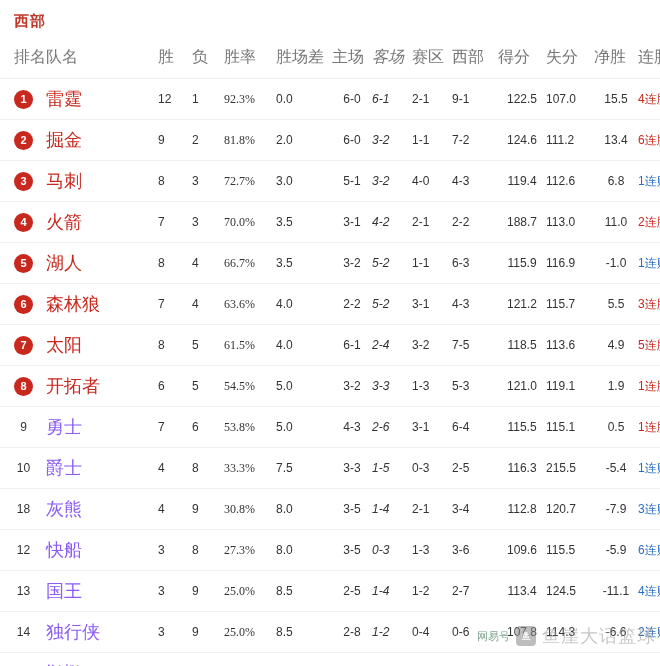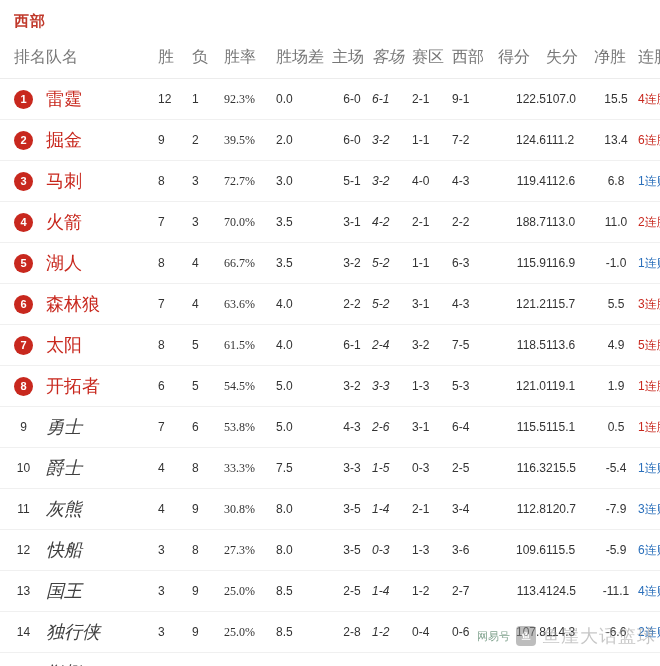--- a/index.html
+++ b/index.html
@@ -46,21 +46,21 @@
   .c-rank  { width: 46px;  text-align: left;  padding-left: 14px !important; }
   .c-team  { width: 112px; text-align: left; }
   .c-w     { width: 34px;  text-align: left; }
   .c-l     { width: 32px;  text-align: left; }
   .c-pct   { width: 52px;  text-align: left; font-family: Liberation Serif, serif; }
   .c-gb    { width: 56px;  text-align: left; }
   .c-home  { width: 40px;  text-align: center; }
   .c-away  { width: 40px;  text-align: left; font-style: italic; }
   .c-div   { width: 40px;  text-align: left; }
   .c-conf  { width: 46px;  text-align: left; }
-  .c-pts   { width: 48px;  text-align: right; }
+  .c-pts   { width: 48px;  text-align: center; }
   .c-opp   { width: 48px;  text-align: left; margin-left: 36px; }
   .c-diff  { width: 44px;  text-align: center; }
   .c-strk  { width: 62px;  text-align: left; }
 
   .rank-badge {
     display: inline-block;
     width: 19px; height: 19px;
     line-height: 19px;
     border-radius: 50%;
     background: #c8281e;
@@ -73,21 +73,21 @@
     display: inline-block;
     width: 19px;
     text-align: center;
     color: #333333;
     font-size: 12px;
   }
   .team-name {
     color: #c8281e;
     font-size: 18px;
   }
-  .team-name.plain { color: #404040; font-style: italic; }
+  .team-name.plain { color: #8b5cf6; }
   .streak-win  { color: #c8281e; }
   .streak-lose { color: #2a6fbb; }
 
   
   .watermark {
     position: absolute;
     right: 4px;
     bottom: 18px;
     display: flex;
     align-items: center;
@@ -154,21 +154,21 @@
         <td class="c-pts"><span>122.5</span></td>
         <td class="c-opp"><span>107.0</span></td>
         <td class="c-diff"><span>15.5</span></td>
         <td class="c-strk"><span class="streak-win">4连胜</span></td>
       </tr>
       <tr>
         <td class="c-rank"><span class="rank-badge">2</span></td>
         <td class="c-team"><span class="team-name">掘金</span></td>
         <td class="c-w"><span>9</span></td>
         <td class="c-l"><span>2</span></td>
-        <td class="c-pct"><span>39.5%</span></td>
+        <td class="c-pct"><span>81.8%</span></td>
         <td class="c-gb"><span>2.0</span></td>
         <td class="c-home"><span>6-0</span></td>
         <td class="c-away"><span>3-2</span></td>
         <td class="c-div"><span>1-1</span></td>
         <td class="c-conf"><span>7-2</span></td>
         <td class="c-pts"><span>124.6</span></td>
         <td class="c-opp"><span>111.2</span></td>
         <td class="c-diff"><span>13.4</span></td>
         <td class="c-strk"><span class="streak-win">6连胜</span></td>
       </tr>
@@ -294,21 +294,21 @@
         <td class="c-home"><span>3-3</span></td>
         <td class="c-away"><span>1-5</span></td>
         <td class="c-div"><span>0-3</span></td>
         <td class="c-conf"><span>2-5</span></td>
         <td class="c-pts"><span>116.3</span></td>
         <td class="c-opp"><span>215.5</span></td>
         <td class="c-diff"><span>-5.4</span></td>
         <td class="c-strk"><span class="streak-lose">1连败</span></td>
       </tr>
       <tr>
-        <td class="c-rank"><span class="rank-plain">11</span></td>
+        <td class="c-rank"><span class="rank-plain">18</span></td>
         <td class="c-team"><span class="team-name plain">灰熊</span></td>
         <td class="c-w"><span>4</span></td>
         <td class="c-l"><span>9</span></td>
         <td class="c-pct"><span>30.8%</span></td>
         <td class="c-gb"><span>8.0</span></td>
         <td class="c-home"><span>3-5</span></td>
         <td class="c-away"><span>1-4</span></td>
         <td class="c-div"><span>2-1</span></td>
         <td class="c-conf"><span>3-4</span></td>
         <td class="c-pts"><span>112.8</span></td>

